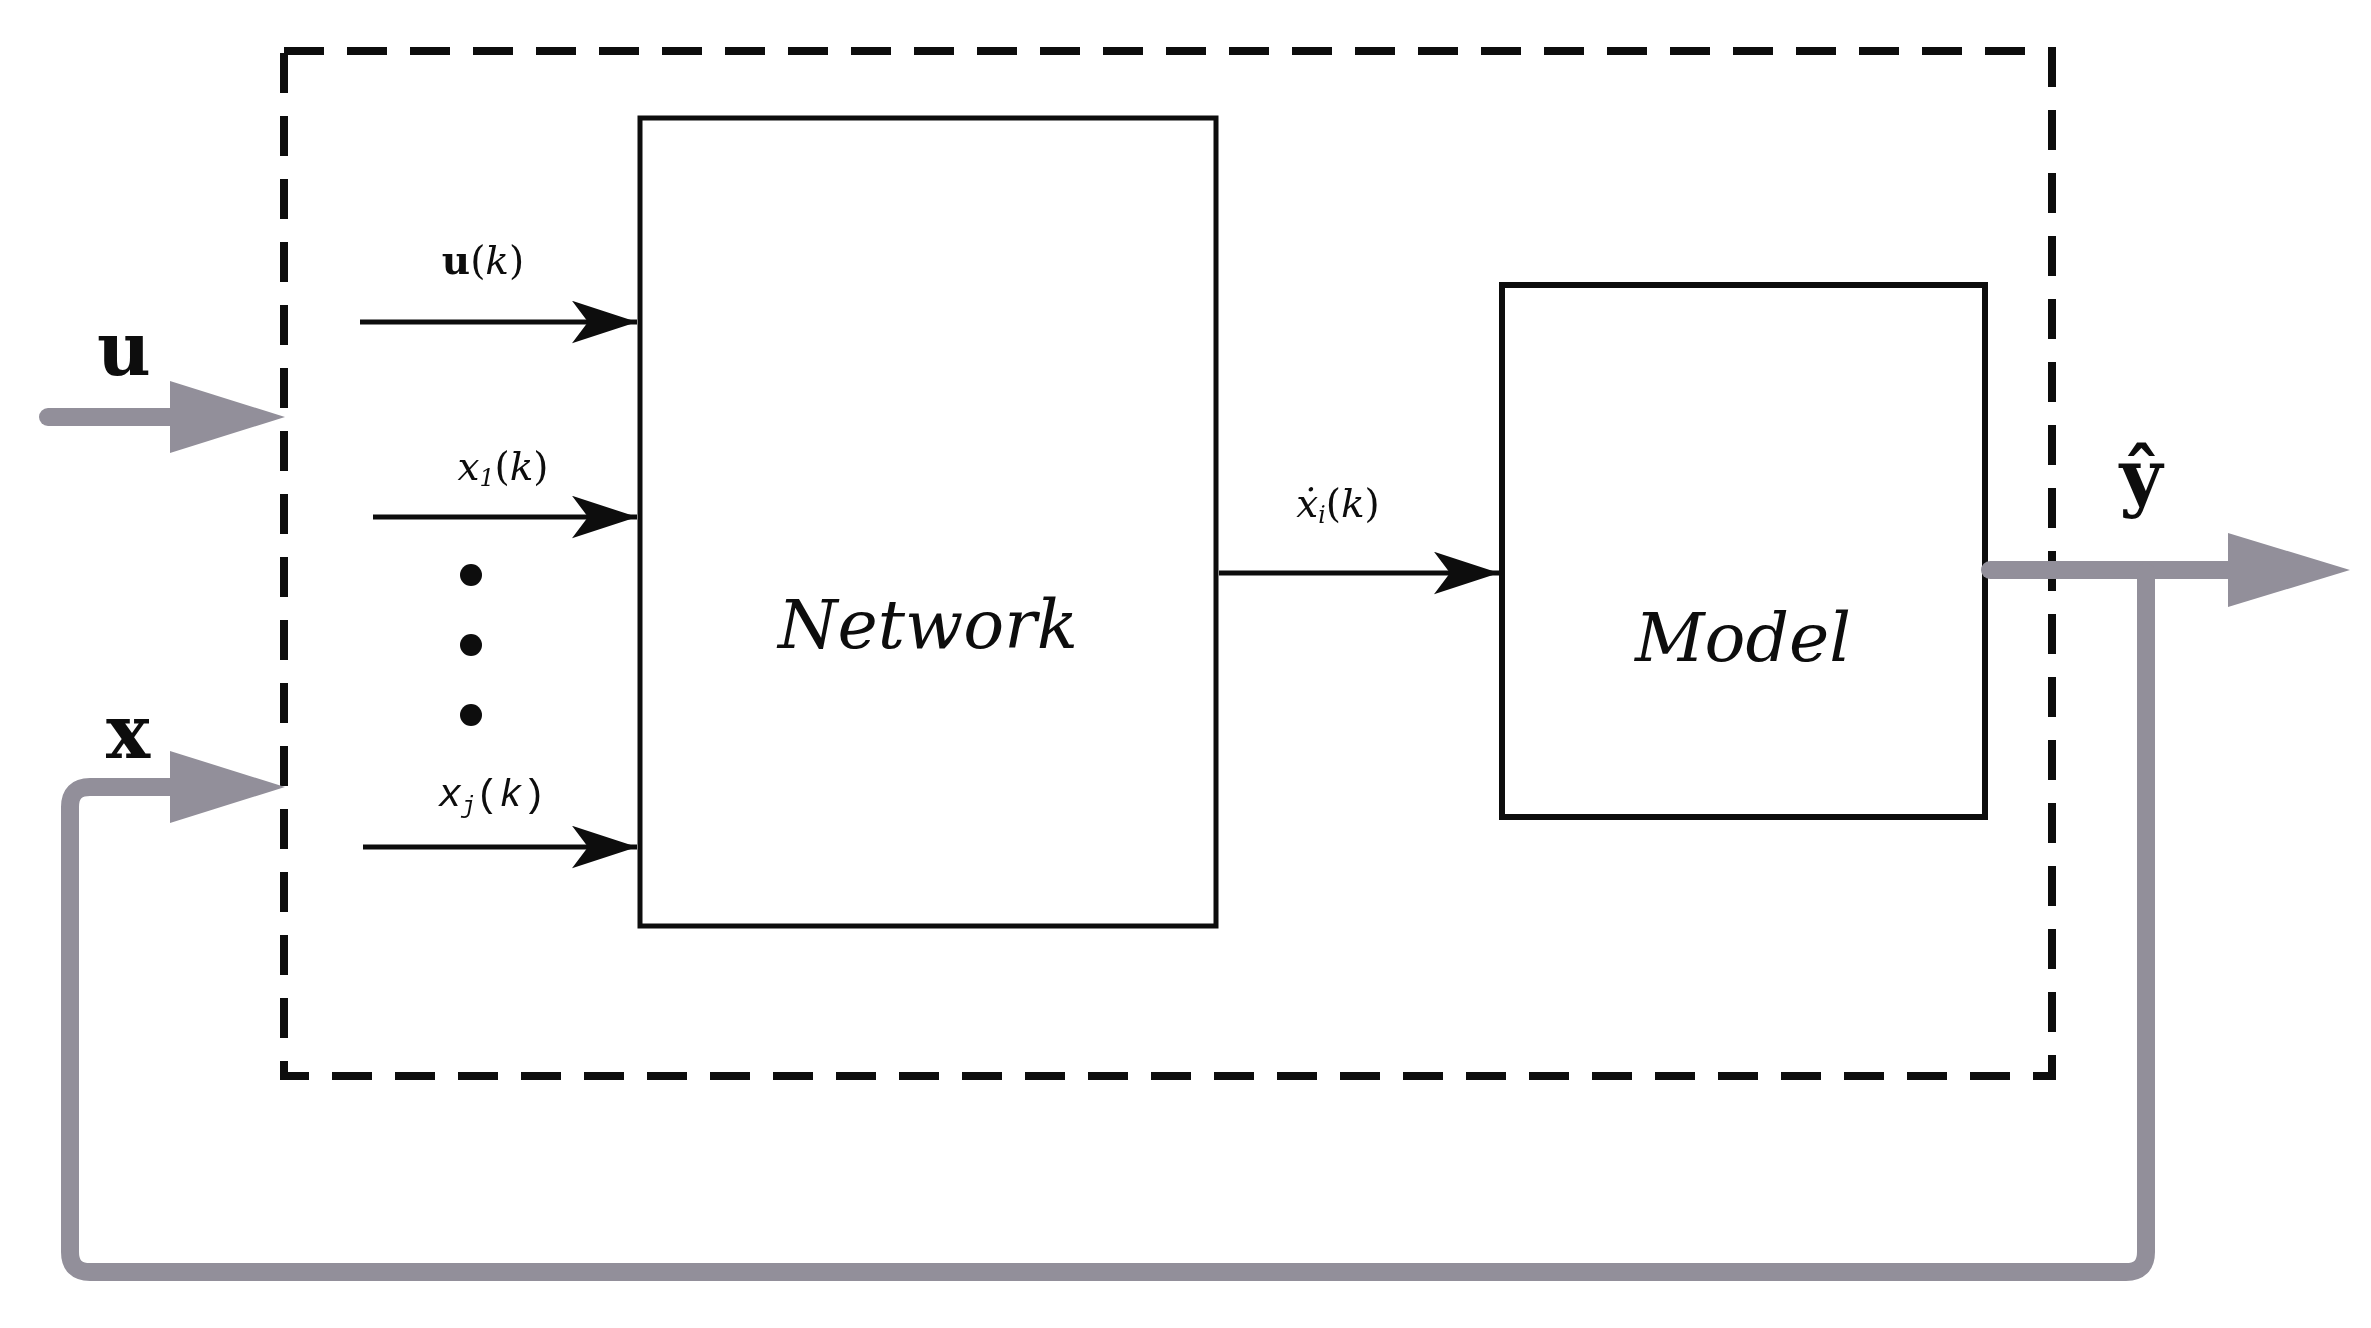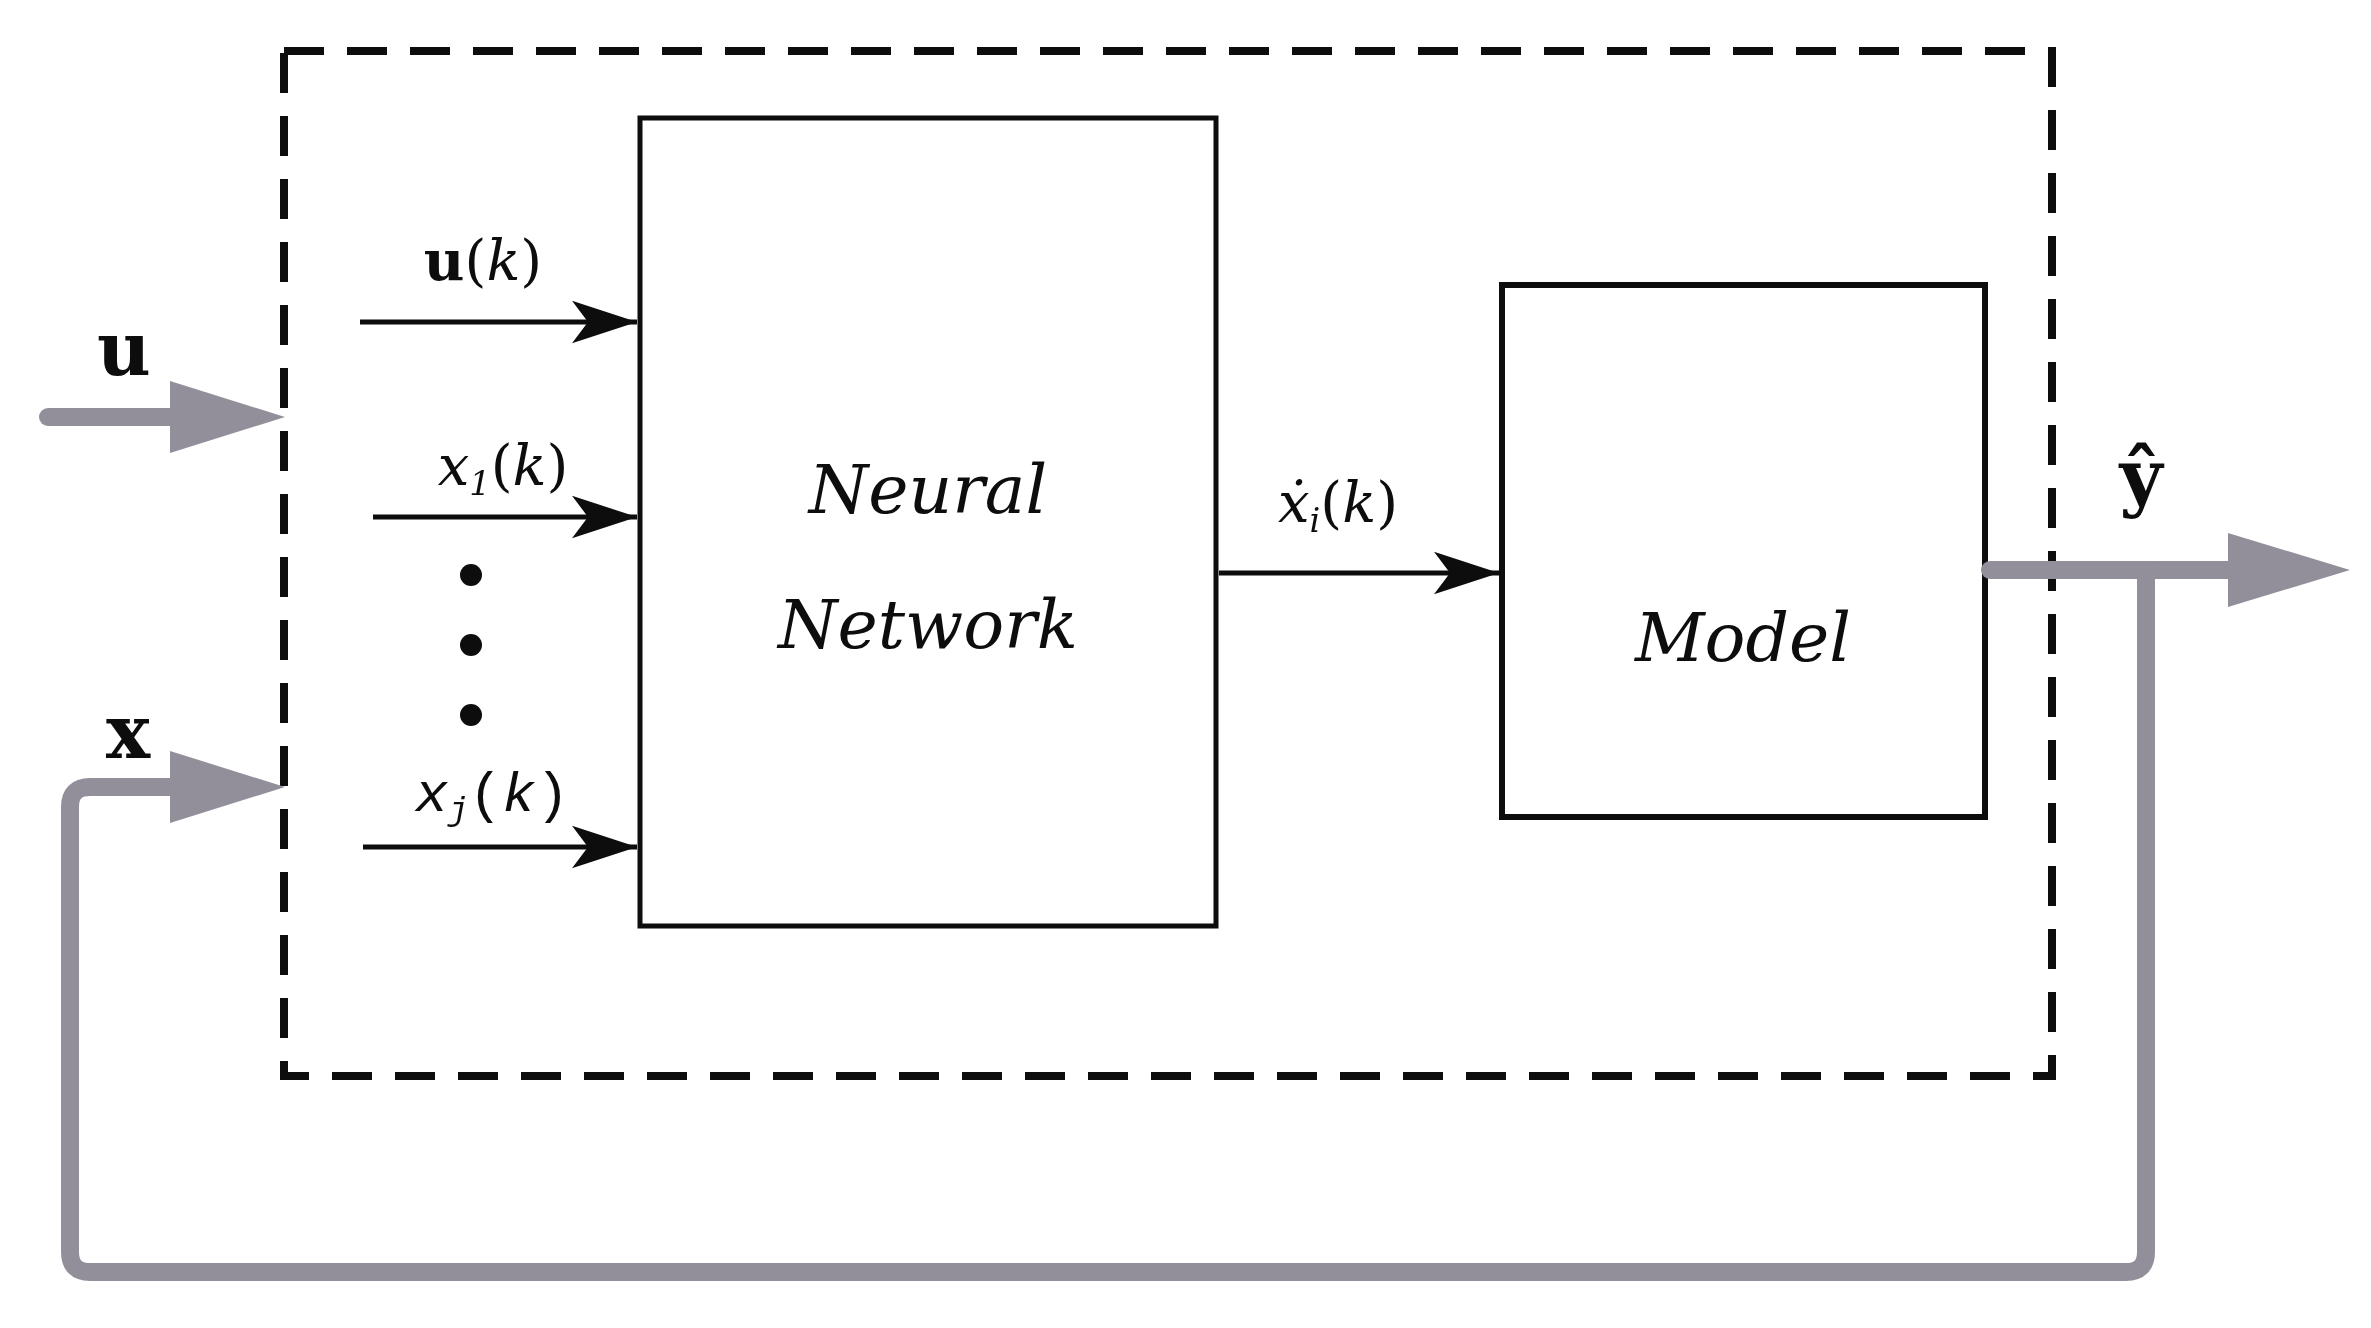--- a/index.html
+++ b/index.html
@@ -18,21 +18,21 @@
     transform: translate(-50%, -50%);
     color: #0d0d0d;
     white-space: nowrap;
     user-select: none;
   }
   
   .ext { font-size: 74px; font-weight: bold; }
   
   .blocktext { font-size: 68px; font-style: italic; }
   
-  .sig { font-size: 56px; }
+  .sig { font-size: 39px; }
   .sig .base  { font-style: italic; }
   .sig .base.bold-upright { font-style: normal; font-weight: bold; }
   .sig .sub   { font-size: 0.60em; font-style: italic; vertical-align: -0.28em; }
   .sig .paren { font-style: normal; }
   .sig .arg   { font-style: italic; }
 </style>
 </head>
 <body>
 
 <div id="stage">
@@ -78,21 +78,20 @@
       <polygon points="285,417 170,381 170,453"></polygon>
       <polygon points="285,787 170,751 170,823"></polygon>
       <polygon points="2350,570 2228,533 2228,607"></polygon>
     </g>
   </svg>
 
   <div class="lbl ext" style="left:124px; top:349px;">u</div>
   <div class="lbl ext" style="left:128px; top:732px;">x</div>
   <div class="lbl ext" style="left:2141px; top:476px;">ŷ</div>
 
-  <div class="lbl blocktext" style="left:928px; top:489px;">Neural</div>
   <div class="lbl blocktext" style="left:928px; top:624px;">Network</div>
   <div class="lbl blocktext" style="left:1743px; top:637px;">Model</div>
 
   <div class="lbl sig" style="left:483px; top:262px;">
     <span class="base bold-upright">u</span><span class="sub"></span><span class="paren">(</span><span class="arg">k</span><span class="paren">)</span>
   </div>
 
   <div class="lbl sig" style="left:503px; top:468px;">
     <span class="base">x</span><span class="sub">1</span><span class="paren">(</span><span class="arg">k</span><span class="paren">)</span>
   </div>

